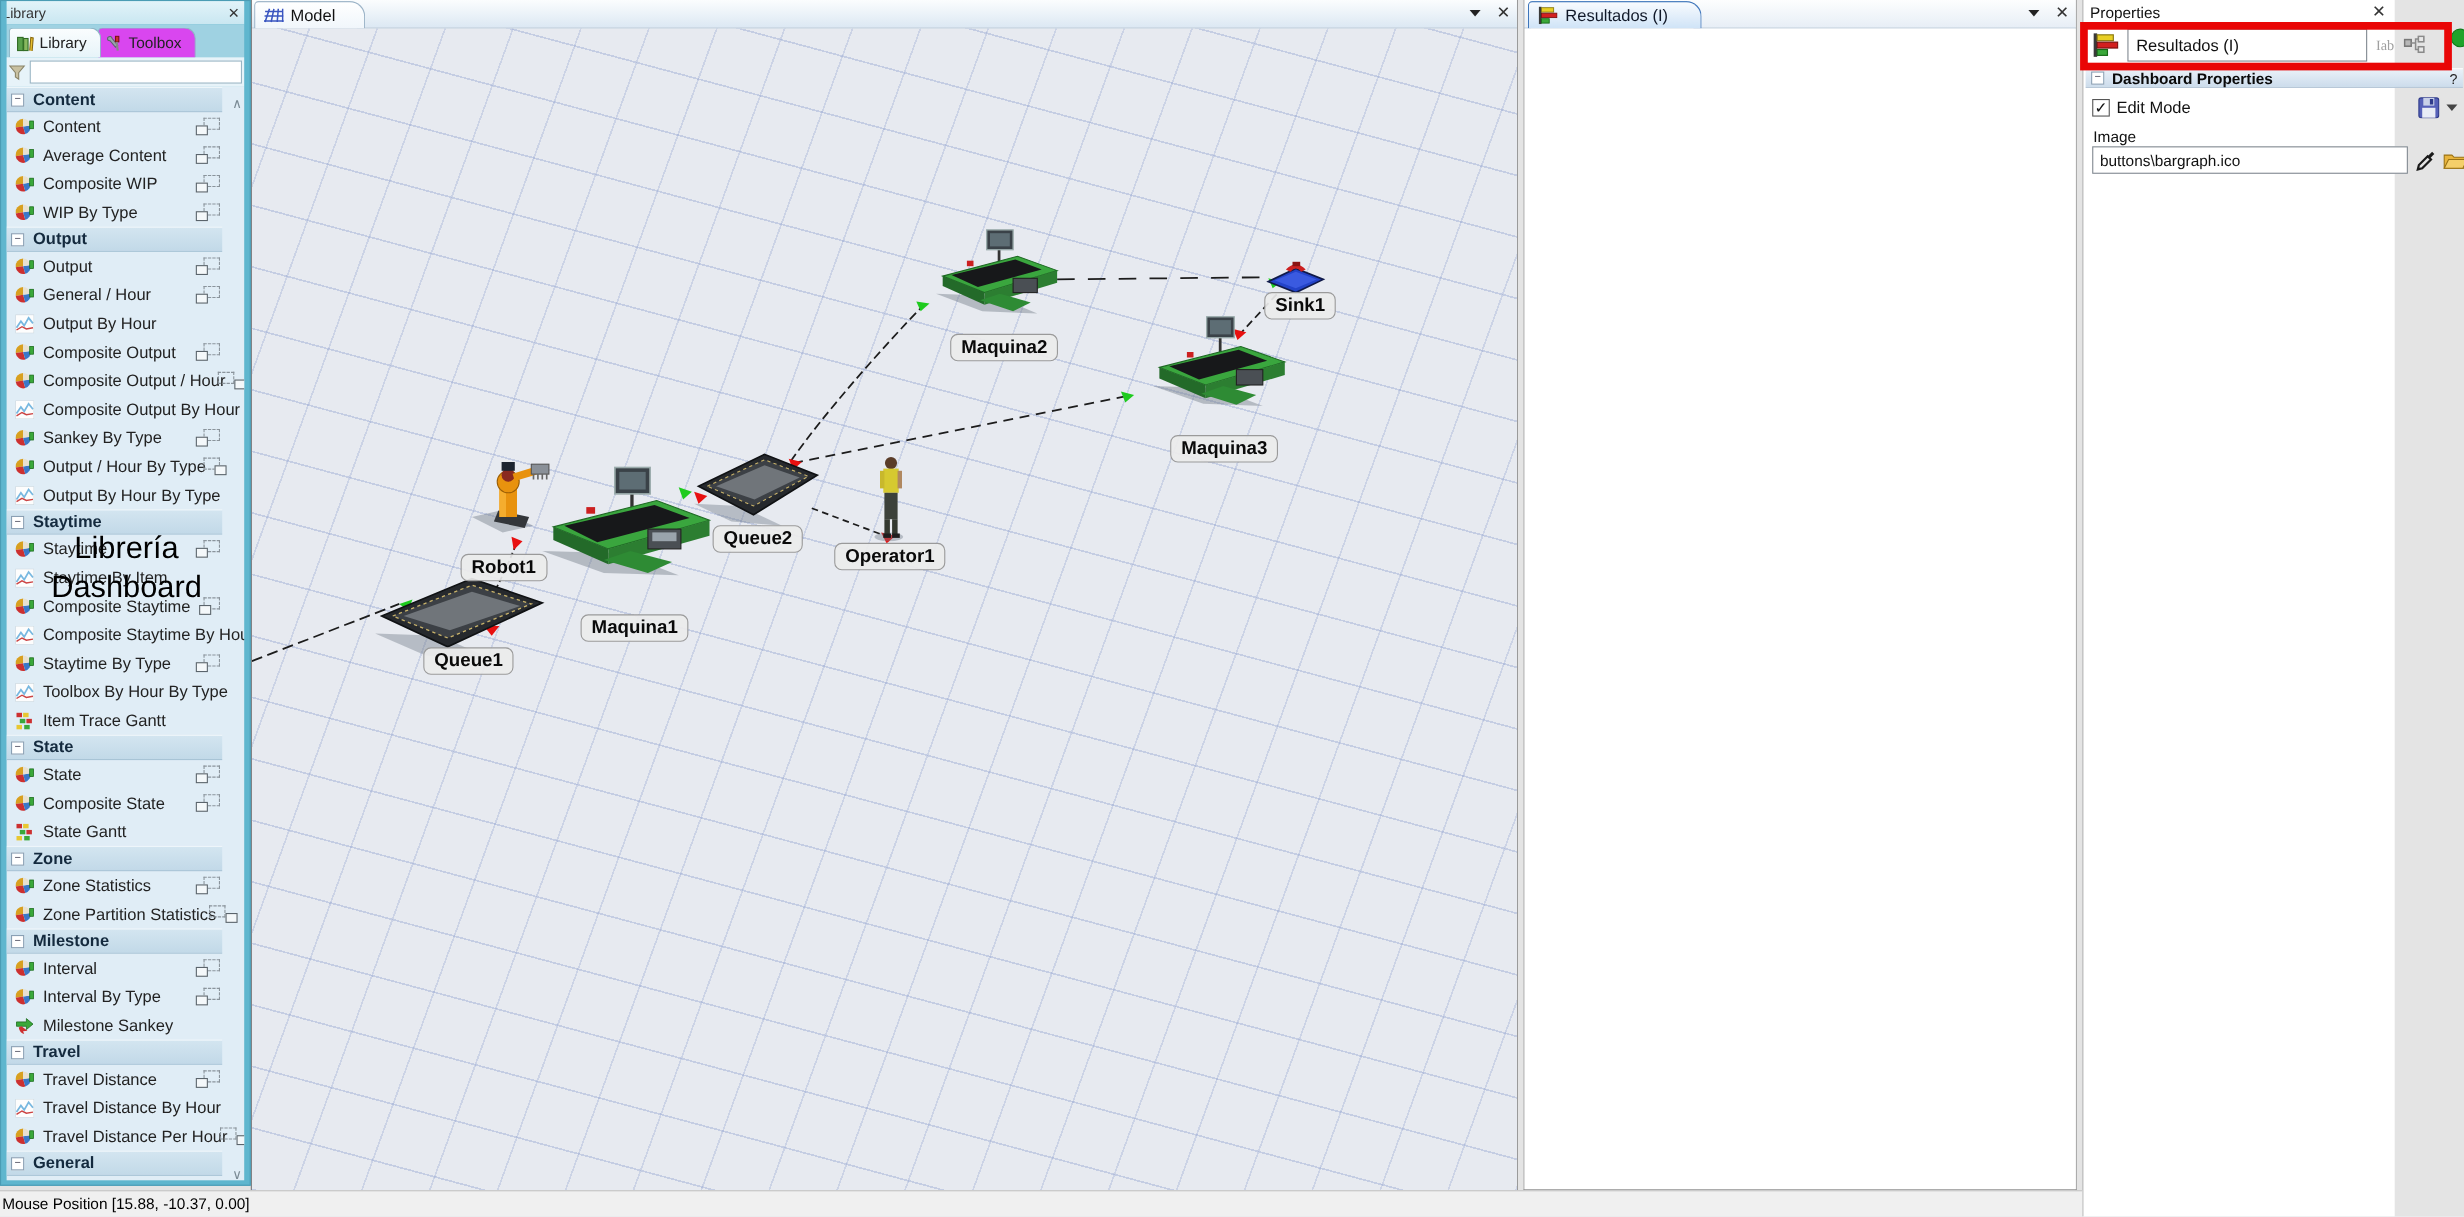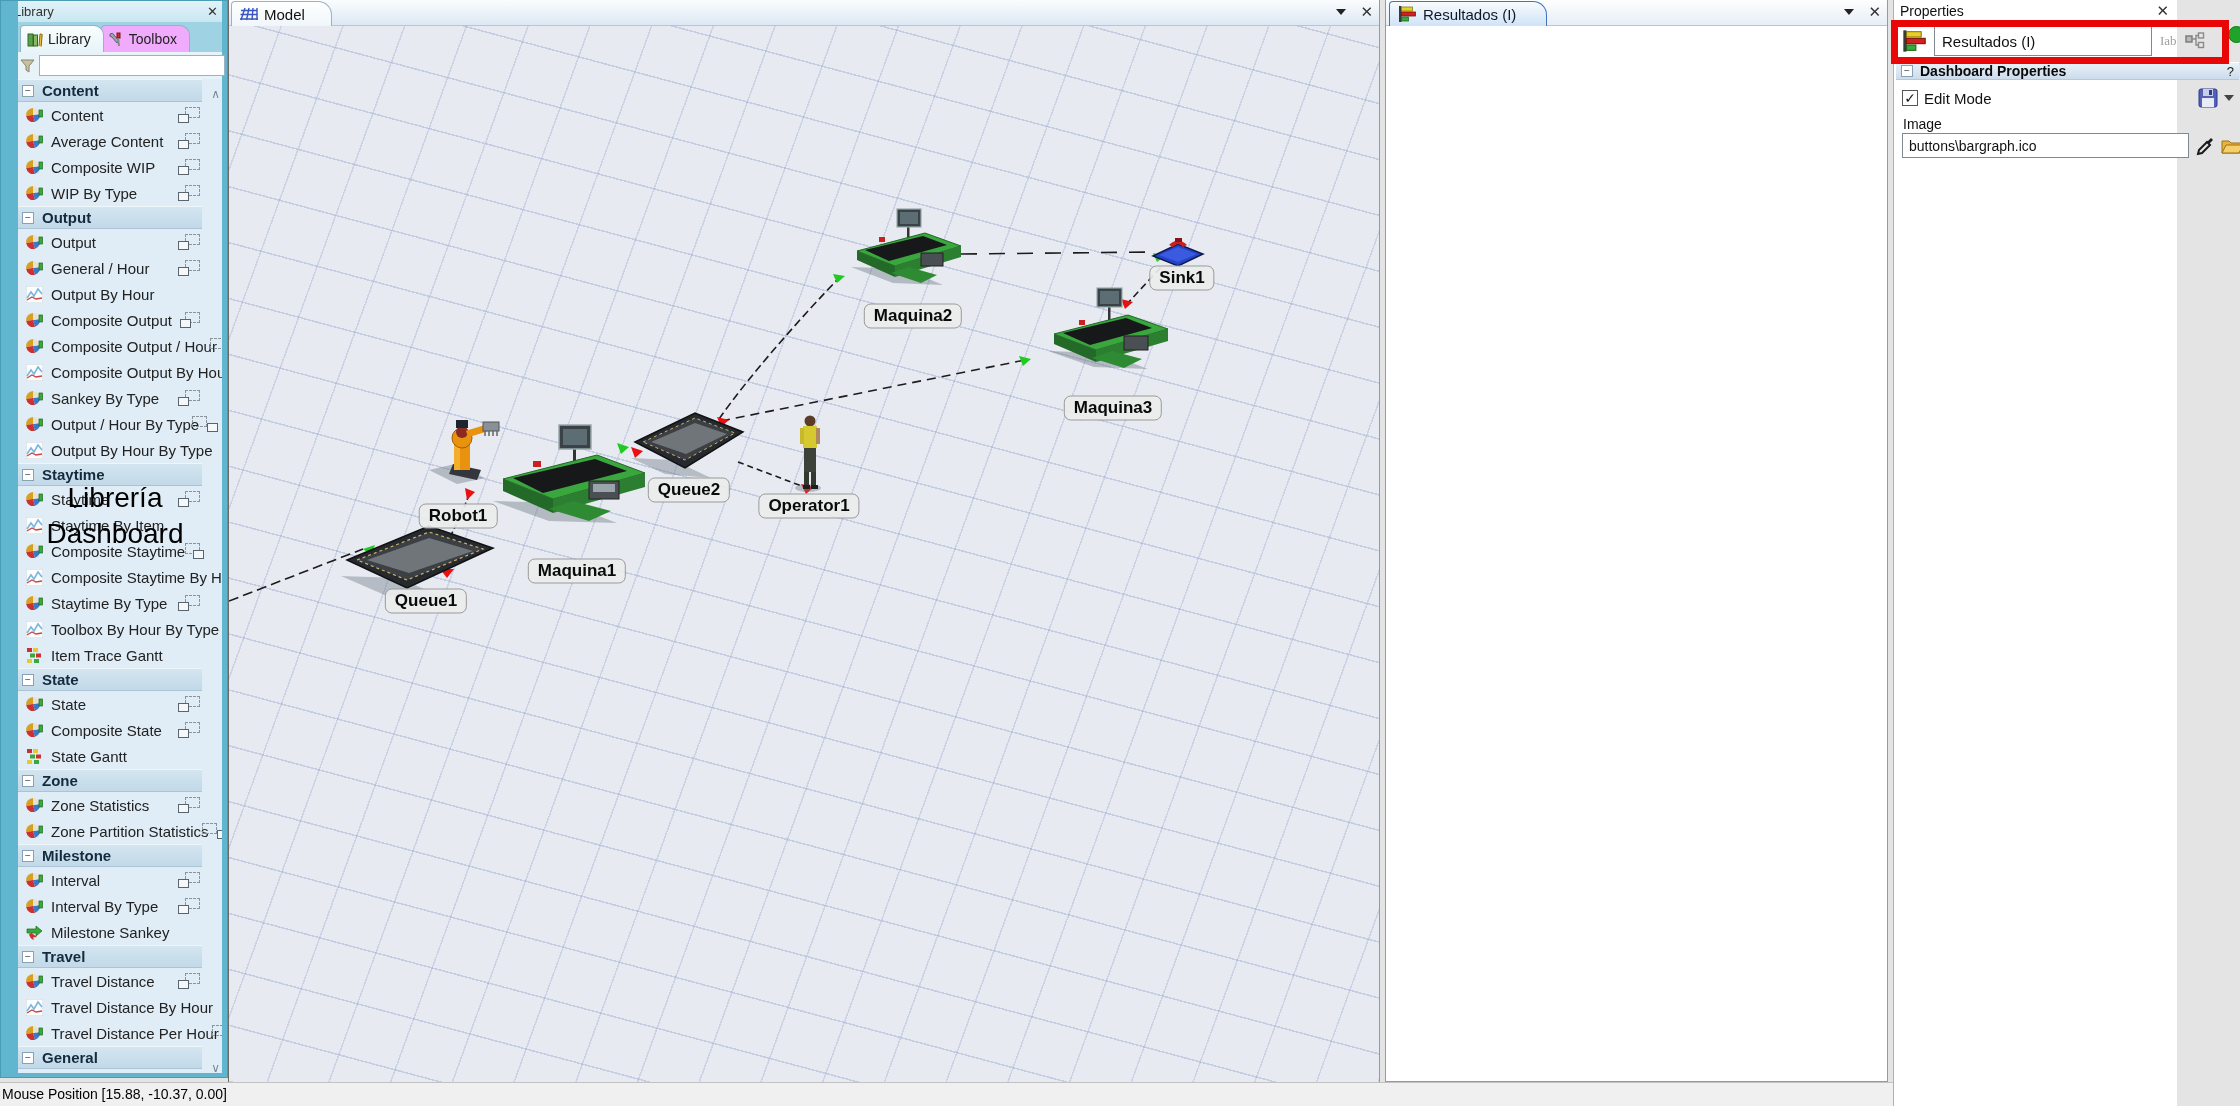--- a/index.html
+++ b/index.html
@@ -47,28 +47,28 @@
   .image-row { position:absolute; left:8px; top:133px; display:flex; align-items:center; gap:7px; }
   .image-input { width:287px; height:25px; border:1px solid #808890; font-size:14px; padding:0 6px; font-family:"Liberation Sans",sans-serif; color:#111; }
 
   
   #red-box { position:absolute; left:1891px; top:20px; width:338px; height:44px; border:7px solid #e90606; z-index:60; pointer-events:none; }
 
   
   #status-bar { position:absolute; left:0; top:1082px; width:1893px; height:24px; background:#f0f0f0; border-top:1px solid #c2c2c2; font-size:14px; color:#000; padding:3px 0 0 2px; }
 
   
-  #library-win { position:absolute; left:0; top:0; width:228px; height:1078px; background:#5fb6ce; border:1px solid #4a9cb4; z-index:30; padding:0 5px 5px 17px; }
+  #library-win { position:absolute; left:0; top:0; width:228px; height:1078px; background:#5fb6ce; border:1px solid #4a9cb4; z-index:30; padding:0 5px 5px 5px; }
   #lib-titlebar { height:21px; background:linear-gradient(#e2f3f9,#c9e7f1); display:flex; align-items:center; padding:0 4px 0 0; overflow:hidden; }
   #lib-title { font-size:13px; color:#333; margin-left:-4px; white-space:nowrap; }
   #lib-titlebar .xglyph { margin-left:auto; font-size:13px; }
   #lib-tabs { height:30px; background:#9fd2e2; display:flex; align-items:flex-end; padding-left:2px; }
   .lib-tab { height:27px; display:flex; align-items:center; gap:5px; font-size:14px; color:#222; padding:0 12px 0 6px; border:1px solid #8fb6c6; border-bottom:none; border-radius:4px 10px 0 0; }
   .lib-tab.active { background:linear-gradient(#fafdfe,#e7f4f9); position:relative; z-index:2; }
-  .lib-tab.inactive { background:#f0abfc; margin-left:-3px;justify-content:space-between; }
+  .lib-tab.inactive { background:#d946ef; margin-left:-3px;justify-content:space-between; }
   #lib-filter { height:27px; background:#e7f3f9; display:flex; align-items:center; gap:3px; padding:2px 2px; }
   #filter-input { flex:1; height:21px; border:1px solid #98b4c4; background:#fff; font-size:13px; padding:0 4px; }
   #lib-list { position:relative; height:994px; background:#e0edf6; overflow:hidden; padding-right:20px; }
   .lib-sec { height:23px; background:linear-gradient(#d3e5f0,#c2d9e8); border-top:1px solid #eef6fa; border-bottom:1px solid #a8c4d6; display:flex; align-items:center; gap:8px; padding:0 4px; }
   .lib-sec b { font-size:15px; color:#142a3e; }
   .lib-item { height:26px; display:flex; align-items:center; gap:8px; padding:0 2px 0 8px; font-size:15px; color:#222; }
   .li-label { white-space:nowrap; }
   .win-icon { margin-left:auto; position:relative; width:22px; height:16px; }
   .win-outer { position:absolute; right:0; top:0; width:15px; height:11px; border:1px dashed #8a949c; }
   .win-inner { position:absolute; left:0; bottom:0; width:11px; height:9px; border:1px solid #5a646c; background:#f4f8fa; }

